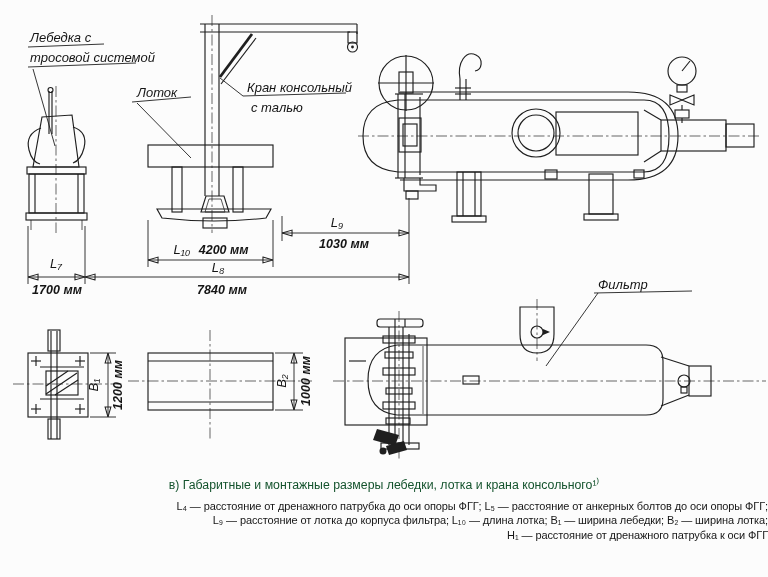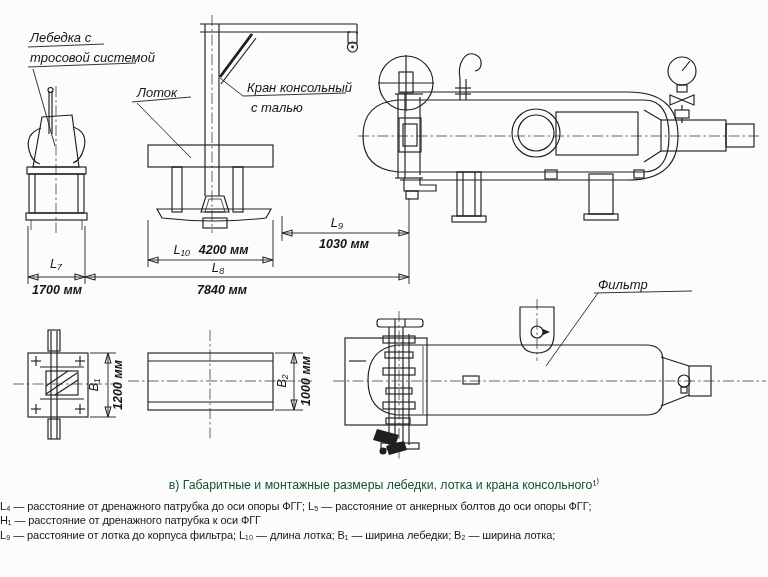--- a/index.html
+++ b/index.html
@@ -12,21 +12,21 @@
   .draw .thin  { stroke-width:0.75; }
   .draw .cl    { stroke-width:0.75; stroke-dasharray:11 3 2.5 3; opacity:.9; }
   .draw .dim   { stroke-width:0.9; }
   .draw .fillink { fill:var(--ink); stroke:none; }
   .draw text, .draw tspan { stroke:none; fill:#151515; }
   .callout { font-size:13px; font-style:italic; }
   .dimsym  { font-size:13px; font-style:italic; }
   .dimval  { font-size:12.5px; font-style:italic; font-weight:bold; }
   .caption { position:absolute; left:0; width:768px; top:476px; text-align:center;
              font-size:12.3px; color:#14532d; }
-  .legend  { position:absolute; left:0; width:768px; top:499px; text-align:left;
+  .legend  { position:absolute; left:0; width:768px; top:499px; text-align:right;
              font-size:11px; line-height:14.4px; color:#161616; letter-spacing:-0.1px; }
 </style>
 </head>
 <body>
 
 <div class="page">
 
 <svg class="draw" width="768" height="472" viewBox="0 0 768 472">
   <defs>
     <marker id="arrow" viewBox="0 0 12 8" refX="11.5" refY="4" markerWidth="11" markerHeight="7.3" orient="auto-start-reverse" markerUnits="userSpaceOnUse">
@@ -282,17 +282,17 @@
     <text class="callout" x="598" y="289">Фильтр</text>
     <line class="dim" x1="594" y1="293" x2="692" y2="291"></line>
     <line class="dim" x1="598" y1="293" x2="546" y2="366"></line>
   </g>
 </svg>
 
 <div class="caption">в) Габаритные и монтажные размеры лебедки, лотка и крана консольного¹⁾</div>
 
 <div class="legend">
   <div>L₄ — расстояние от дренажного патрубка до оси опоры ФГГ; L₅ — расстояние от анкерных болтов до оси опоры ФГГ;</div>
+  <div>L₉ — расстояние от лотка до корпуса фильтра; L₁₀ — длина лотка; B₁ — ширина лебедки; B₂ — ширина лотка;</div>
   <div>H₁ — расстояние от дренажного патрубка к оси ФГГ</div>
-  <div>L₉ — расстояние от лотка до корпуса фильтра; L₁₀ — длина лотка; B₁ — ширина лебедки; B₂ — ширина лотка;</div>
 </div>
 
 </div>
 
 </body></html>

